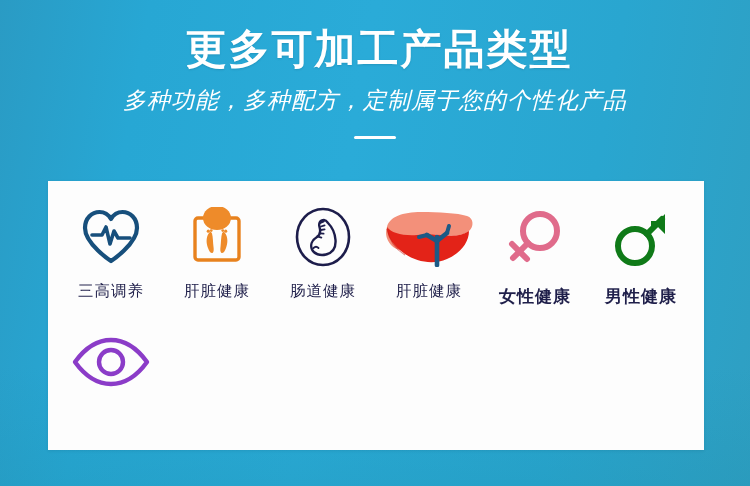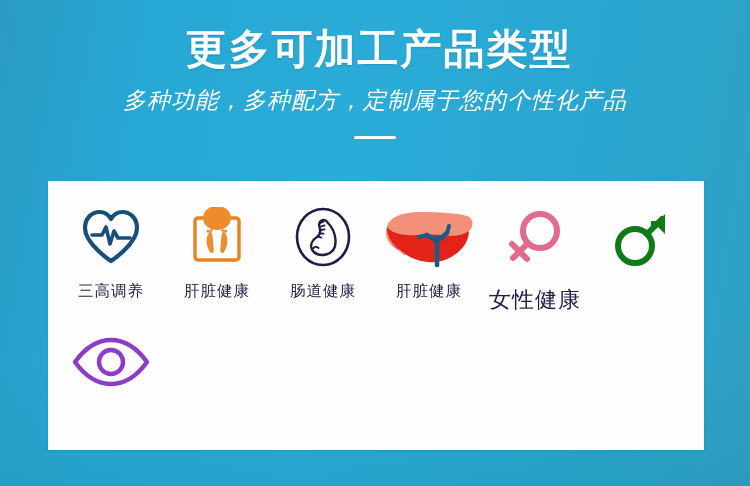--- a/index.html
+++ b/index.html
@@ -97,22 +97,22 @@
     justify-content: center;
   }
   .cell-label {
     margin-top: 8px;
     color: #1f1f4a;
     font-size: 15.5px;
     letter-spacing: 1px;
     white-space: nowrap;
   }
   .row2 .cell-label {
-    font-size: 22px;
-    font-weight: normal;
+    font-size: 17px;
+    font-weight: bold;
   }
   .row2 .icon-wrap {
     height: 76px;
   }
 </style>
 </head>
 <body>
 
 <div class="page">
 
@@ -191,20 +191,21 @@
       </div>
 
       <div class="cell row2">
         <div class="icon-wrap">
           <svg width="62" height="64" viewBox="0 0 62 64">
             <circle cx="25" cy="39" r="17" fill="none" stroke="#0f7a18" stroke-width="6"></circle>
             <line x1="37" y1="27" x2="52" y2="12" stroke="#0f7a18" stroke-width="6" stroke-linecap="round"></line>
             <polygon points="55,7 55,27 48,20 41,21 41,14 48,14" fill="#0f7a18"></polygon>
           </svg>
         </div>
+        <div class="cell-label">男性健康</div>
       </div>
 
 
       <div class="cell row2">
         <div class="icon-wrap">
           <svg width="82" height="52" viewBox="0 0 82 52">
             <path d="M5 26 C18 8 32 4 41 4 C50 4 64 8 77 26 C64 44 50 48 41 48 C32 48 18 44 5 26 Z" fill="none" stroke="#8b3cc8" stroke-width="4.4" stroke-linejoin="round"></path>
             <circle cx="41" cy="26" r="12" fill="none" stroke="#8b3cc8" stroke-width="4.4"></circle>
           </svg>
         </div>

